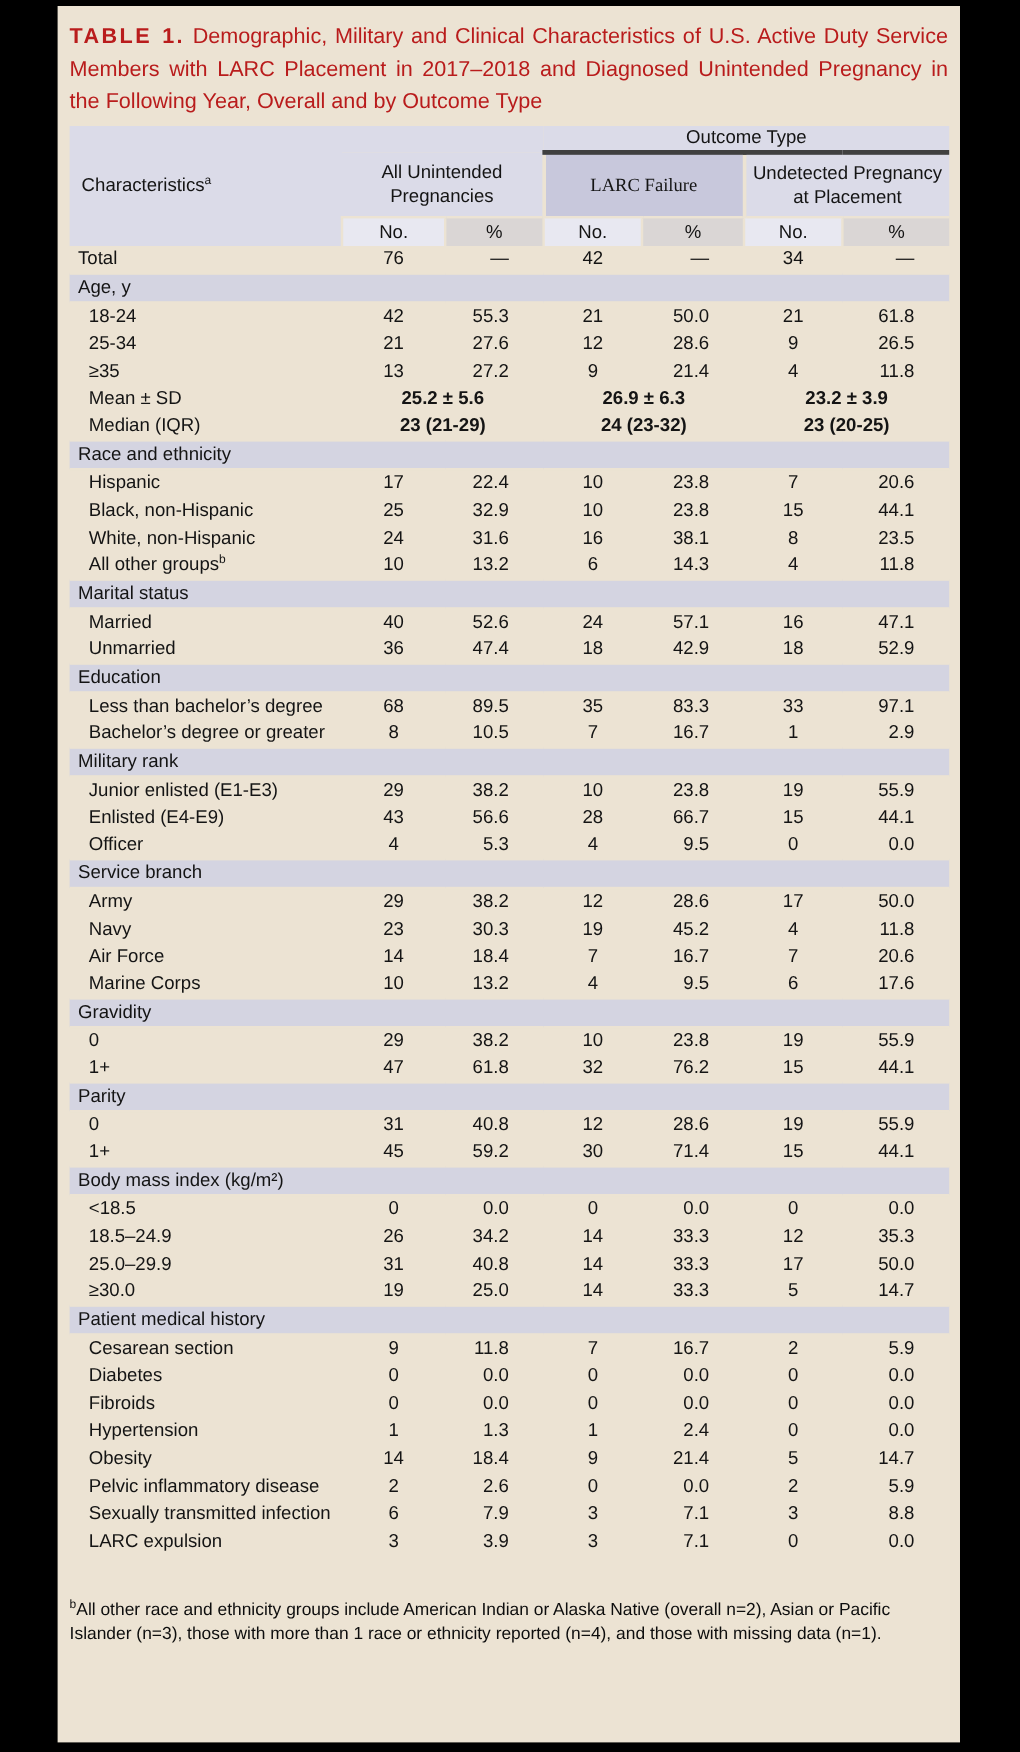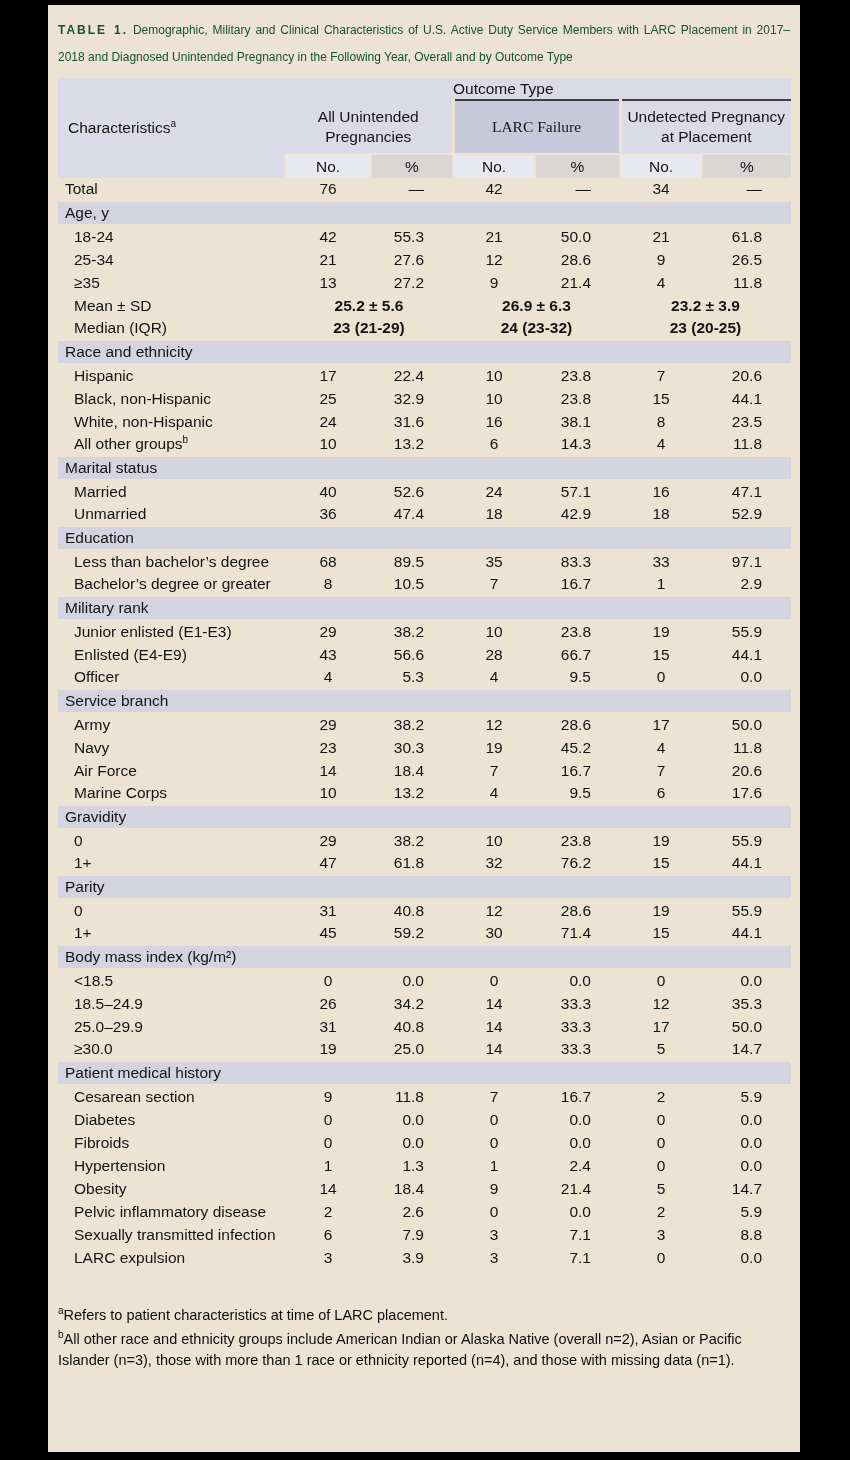--- a/index.html
+++ b/index.html
@@ -20,37 +20,37 @@
     color:var(--ink);
     overflow:hidden;
   }
   .panel{
     position:absolute;left:48px;top:5px;width:752px;height:1447px;
     background:var(--panel-background);
     box-sizing:border-box;
   }
   .title{
     margin:12px 10px 0 10px;
-    font-size:12px;line-height:27px;
+    font-size:18px;line-height:27px;
     text-align:justify;
-    color:#14532d;
+    color:#b91c1c;
   }
   .title .tlabel{font-weight:bold;letter-spacing:2px;}
   table{
     border-collapse:collapse;table-layout:fixed;
     width:733px;margin:7px 0 0 10px;
     font-size:15.5px;color:var(--ink);
   }
   td{padding:0;vertical-align:middle;box-sizing:border-box;}
   thead td{background:var(--header-lavender);}
   .hlabel{padding-left:10px;text-align:left;}
   .hlabel sup{font-size:10px;}
   .outcome{
-    height:22px;
-    border-bottom:2px solid #404040;
+    text-align:center;height:22px;
+    border-bottom:4px solid #404040;
   }
   .group{text-align:center;height:54px;line-height:20px;}
   .group.dark{background:var(--header-lavender-dark);font-family:Liberation Serif, serif;}
   .g2,.g3{border-left:3px solid var(--panel-background);}
   .sub{
     text-align:center;height:24px;
     border-top:2px solid var(--panel-background);
     border-left:2px solid var(--panel-background);
   }
   .sub.no{background:var(--subheader-no);}
@@ -470,17 +470,16 @@
           <td class="num pct">3.9</td>
           <td class="num no">3</td>
           <td class="num pct">7.1</td>
           <td class="num no">0</td>
           <td class="num pct">0.0</td>
         </tr>
       </tbody>
   </table>
 
   <div class="footnotes">
-    <p><sup>a</sup><span>Refers to patient characteristics at time of LARC placement.</span></p>
     <p><sup>b</sup><span>All other race and ethnicity groups include American Indian or Alaska Native (overall n=2), Asian or Pacific Islander (n=3), those with more than 1 race or ethnicity reported (n=4), and those with missing data (n=1).</span></p>
   </div>
 
 </div>
 
 </body></html>

